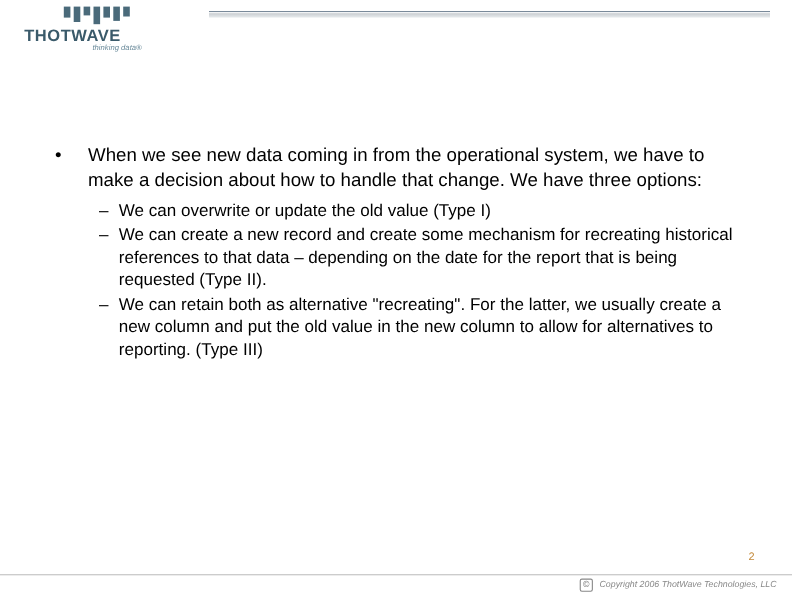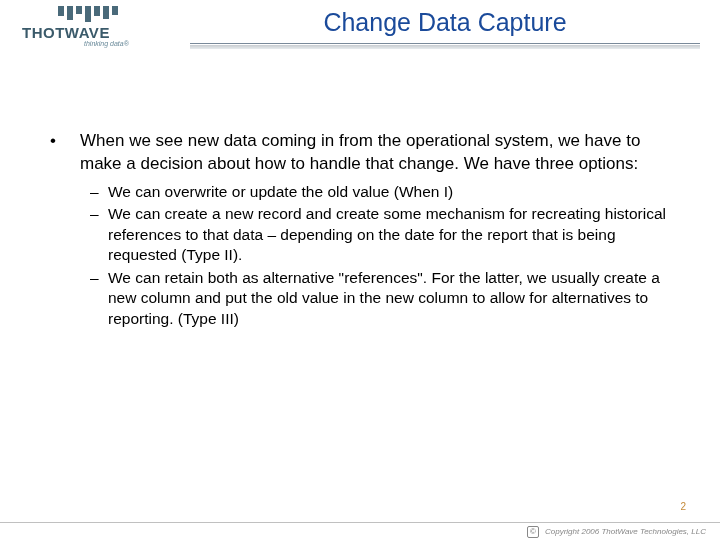--- a/index.html
+++ b/index.html
@@ -151,43 +151,42 @@
         <span></span>
         <span></span>
         <span></span>
         <span></span>
         <span></span>
     </div>
     <div class="logo-name">THOTWAVE</div>
     <div class="logo-tagline">thinking data®</div>
   </div>
   <div class="title-area">
-    <div class="title">Change Data Capture</div>
     <div class="underline-top"></div>
     <div class="underline-shadow"></div>
   </div>
 </div>
 
 <div class="content">
   <div class="bullet-row">
     <div class="bullet-mark">•</div>
     <div>When we see new data coming in from the operational system, we have to make a decision about how to handle that change. We have three options:</div>
   </div>
   <div class="sub-list">
     <div class="sub-row">
       <div class="sub-mark">–</div>
-      <div>We can overwrite or update the old value (When I)</div>
+      <div>We can overwrite or update the old value (Type I)</div>
     </div>
     <div class="sub-row">
       <div class="sub-mark">–</div>
       <div>We can create a new record and create some mechanism for recreating historical references to that data – depending on the date for the report that is being requested (Type II).</div>
     </div>
     <div class="sub-row">
       <div class="sub-mark">–</div>
-      <div>We can retain both as alternative "references".  For the latter, we usually create a new column and put the old value in the new column to allow for alternatives to reporting. (Type III)</div>
+      <div>We can retain both as alternative "recreating".  For the latter, we usually create a new column and put the old value in the new column to allow for alternatives to reporting. (Type III)</div>
     </div>
   </div>
 </div>
 
 <div class="page-num">2</div>
 
 <div class="footer">
   <div class="copy-badge">©</div>
   <div class="copy-text">Copyright 2006 ThotWave Technologies, LLC</div>
 </div>

